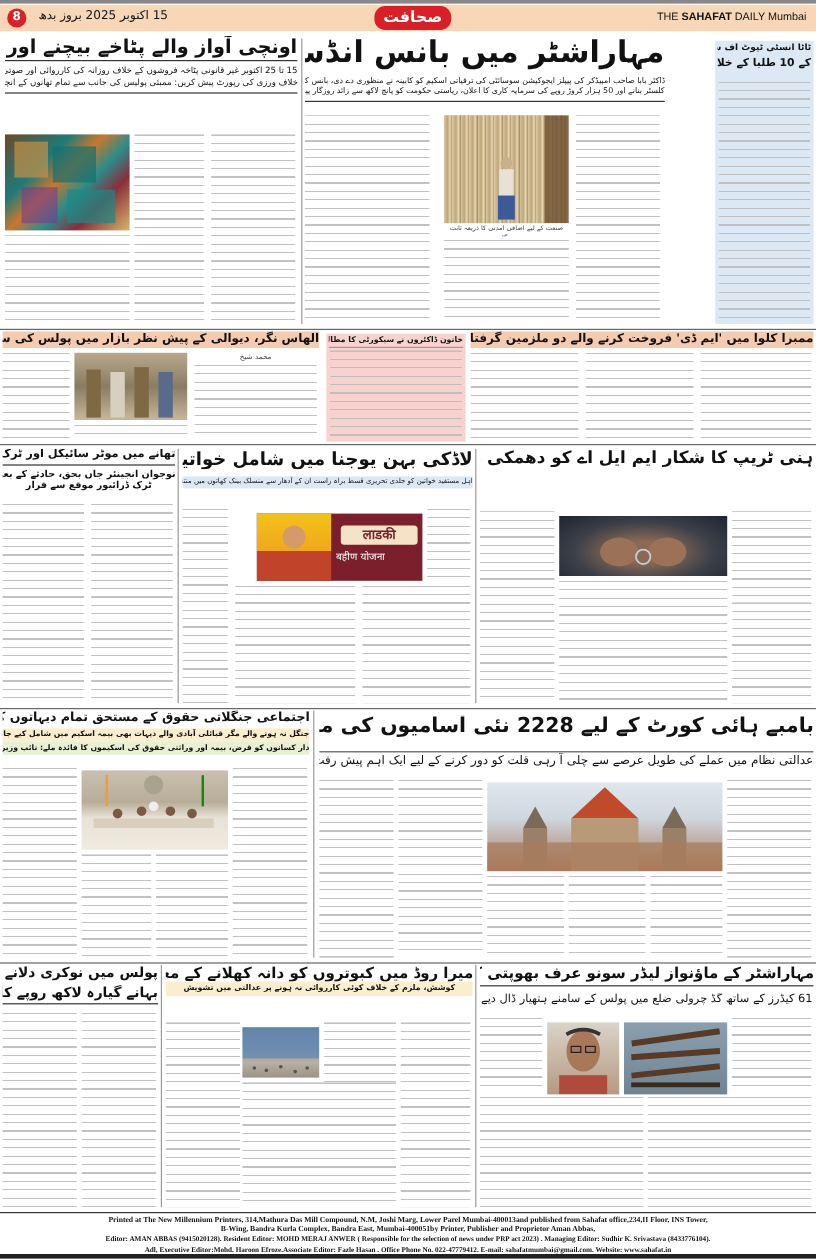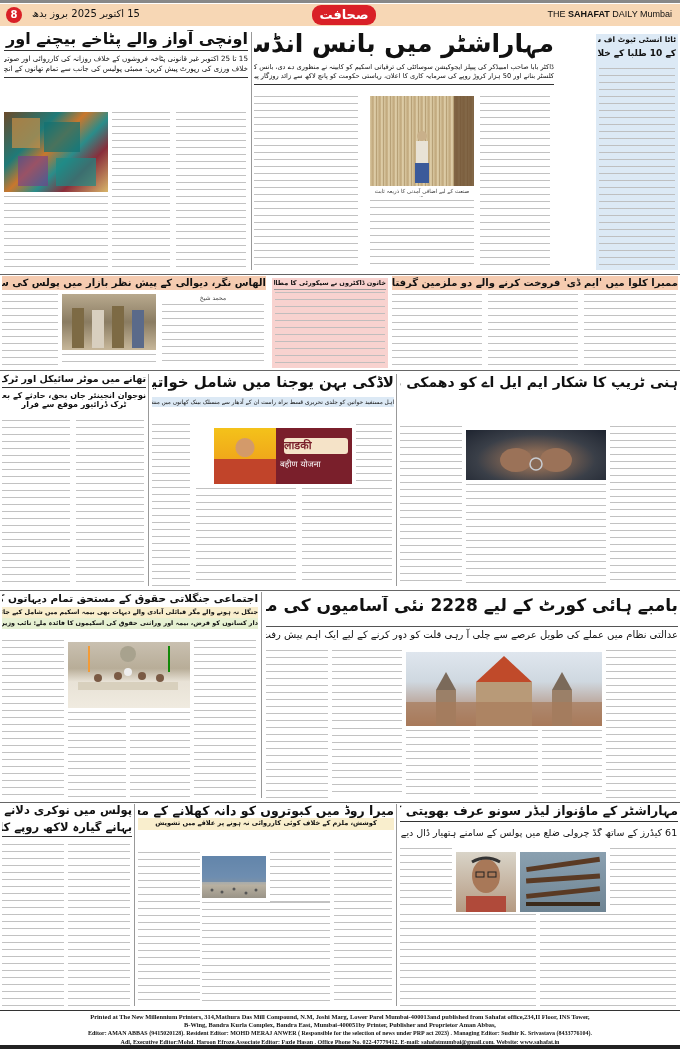--- a/index.html
+++ b/index.html
@@ -117,21 +117,21 @@
   <div class="col-text lines" style="position:absolute; left:74px; top:46px; width:68px; height:166px;"></div>
 </div>
 <div class="vdiv" style="left:148px; top:374px; height:212px;"></div>
 
 <div class="block" style="left:152px; top:374px; width:242px; height:214px;">
   <div class="headline" style="font-size:15px;">لاڈکی بہن یوجنا میں شامل خواتین کی دیوالی میٹھی ہوگی</div>
   <div class="sub" style="font-size:5.8px; background:#dce9f5; white-space:nowrap; margin-top:6px; padding:1px 0;">اہل مستفید خواتین کو جلدی تحریری قسط براہ راست ان کے آدھار سے منسلک بینک کھاتوں میں منتقل کی جائے گی</div>
   <div class="col-text lines" style="position:absolute; left:0; top:50px; width:38px; height:162px;"></div>
   <div class="photo" style="left:62px; top:54px; width:138px; height:56px; background:#7a1f2b;">
     <div style="position:absolute; left:0; top:0; width:62px; height:56px; background: radial-gradient(circle at 50% 35%, #d39a6a 0 9px, transparent 10px), linear-gradient(180deg,#f4c21a 0%,#f0a81a 55%,#c1442a 56%,#c1442a 100%);"></div>
-    <div style="position:absolute; left:70px; top:10px; width:64px; height:16px; background:#f5e3c8; color:#7a1f2b; font-size:11px; font-weight:bold; text-align:left; line-height:16px; border-radius:3px;">लाडकी</div>
+    <div style="position:absolute; left:70px; top:10px; width:64px; height:16px; background:#f5e3c8; color:#7a1f2b; font-size:11px; font-weight:bold; text-align:center; line-height:16px; border-radius:3px;">लाडकी</div>
     <div style="position:absolute; left:66px; top:30px; width:68px; color:#fff; font-size:8.5px; text-align:left;">बहीण योजना</div>
   </div>
   <div class="col-text lines" style="position:absolute; left:44px; top:114px; width:100px; height:98px;"></div>
   <div class="col-text lines" style="position:absolute; left:150px; top:114px; width:90px; height:98px;"></div>
   <div class="col-text lines" style="position:absolute; left:204px; top:50px; width:36px; height:60px;"></div>
 </div>
 <div class="vdiv" style="left:396px; top:374px; height:212px;"></div>
 
 <div class="block" style="left:400px; top:374px; width:278px; height:214px;">
   <div class="headline" style="font-size:14px;">ہنی ٹریپ کا شکار ایم ایل اے کو دھمکی دیکر 10 لاکھ کا مطالبہ</div>
@@ -202,21 +202,21 @@
 <div class="block" style="left:2px; top:804px; width:130px; height:204px;">
   <div class="headline" style="font-size:11.5px;">پولس میں نوکری دلانے کے</div>
   <div class="headline rule" style="font-size:11.5px; margin-top:4px; padding-bottom:2px;">بہانے گیارہ لاکھ روپے کا فراڈ</div>
   <div class="col-text lines" style="position:absolute; left:0; top:40px; width:62px; height:162px;"></div>
   <div class="col-text lines" style="position:absolute; left:66px; top:40px; width:62px; height:162px;"></div>
 </div>
 <div class="vdiv" style="left:134px; top:804px; height:202px;"></div>
 
 <div class="block" style="left:138px; top:804px; width:256px; height:204px;">
   <div class="headline" style="font-size:12.5px;">میرا روڈ میں کبوتروں کو دانہ کھلانے کے معاملے میں ہنگامہ</div>
-  <div class="sub" style="font-size:6.6px; font-weight:bold; white-space:nowrap; background:#f9eecd; padding:1px 0;">کوشش، ملزم کے خلاف کوئی کارروائی نہ ہونے پر علاقے میں تشویش</div>
+  <div class="sub" style="font-size:6.6px; font-weight:bold; white-space:nowrap; background:#f9eecd; padding:1px 0;">کوشش، ملزم کے خلاف کوئی کارروائی نہ ہونے پر عدالتی میں تشویش</div>
   <div class="col-text lines" style="position:absolute; left:0; top:48px; width:62px; height:154px;"></div>
   <div class="photo" style="left:64px; top:52px; width:64px; height:42px; background: linear-gradient(180deg,#6d8fb0 0%,#8aa4be 50%,#b8b0a0 70%,#9a9488 100%);">
     <svg width="64" height="42">
       <rect x="0" y="0" width="64" height="26" fill="#5b7fa6" opacity="0.6"></rect>
       <circle cx="10" cy="34" r="1.5" fill="#555"></circle>
         <circle cx="20" cy="36" r="1.5" fill="#555"></circle>
       <circle cx="32" cy="33" r="1.5" fill="#555"></circle>
         <circle cx="44" cy="37" r="1.5" fill="#555"></circle>
       <circle cx="54" cy="34" r="1.5" fill="#555"></circle>
     </svg>

